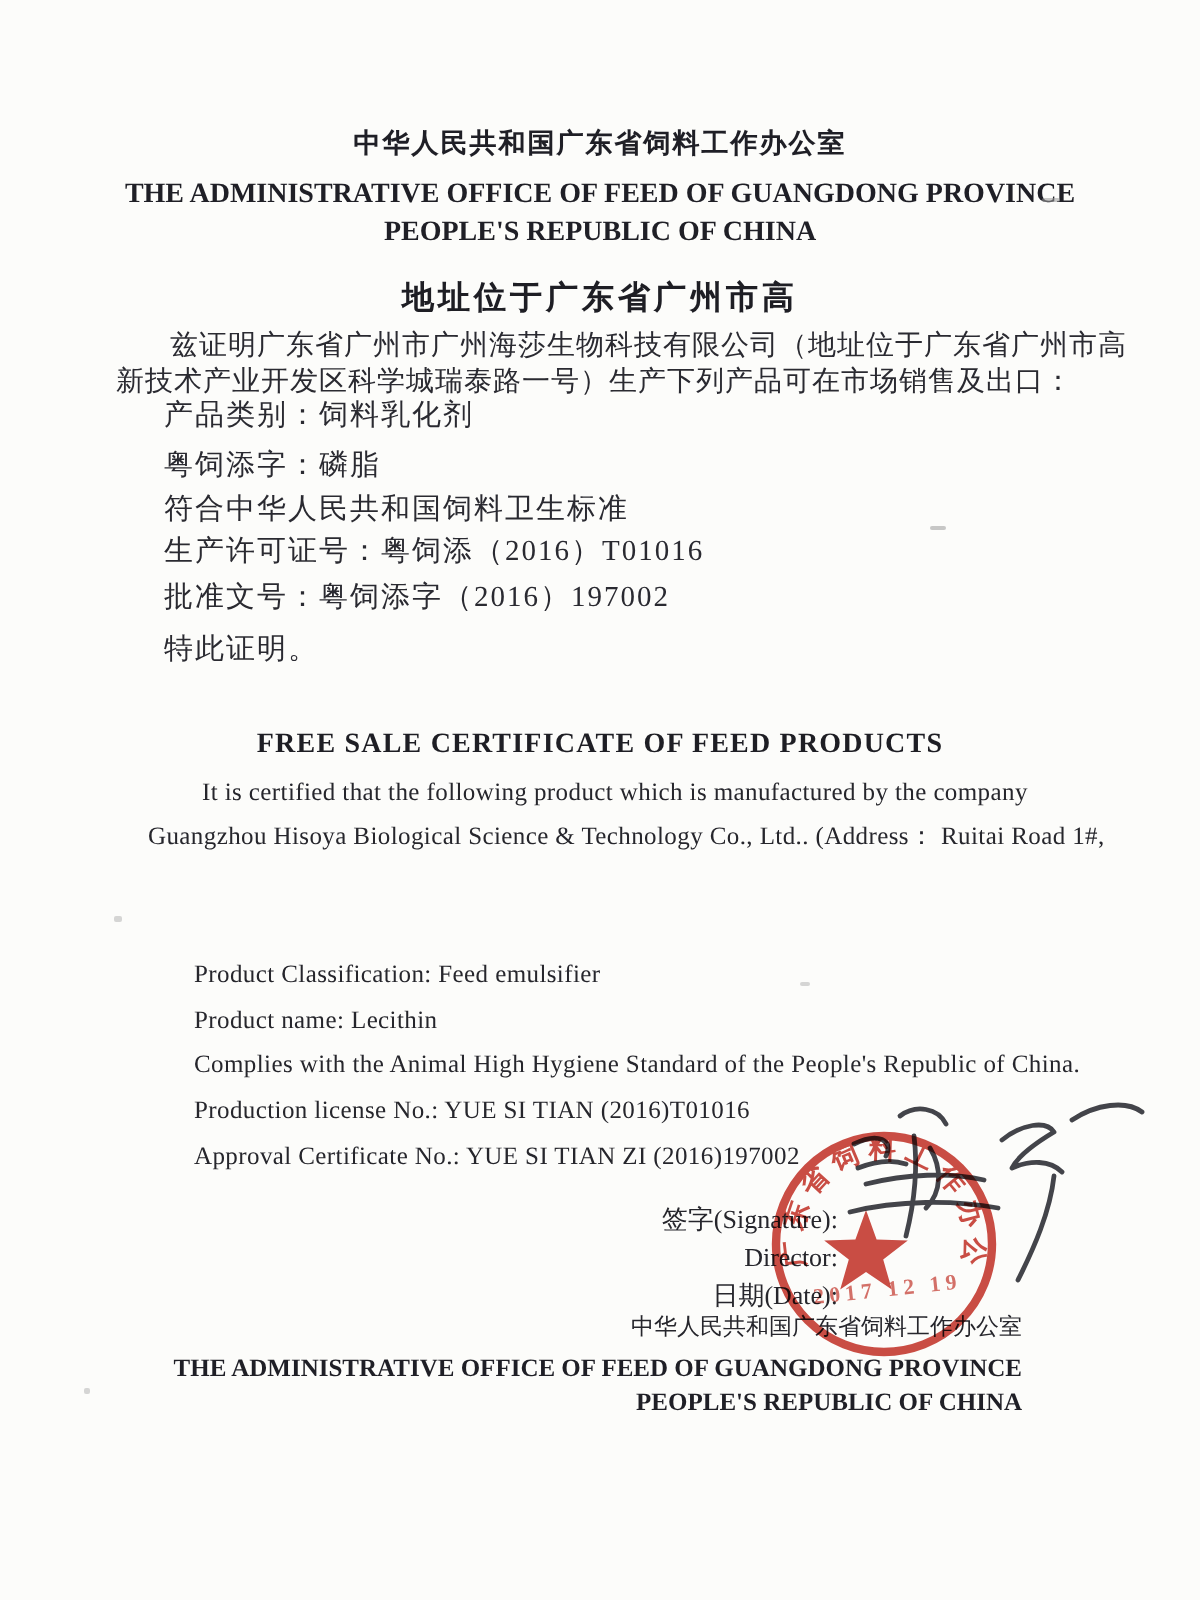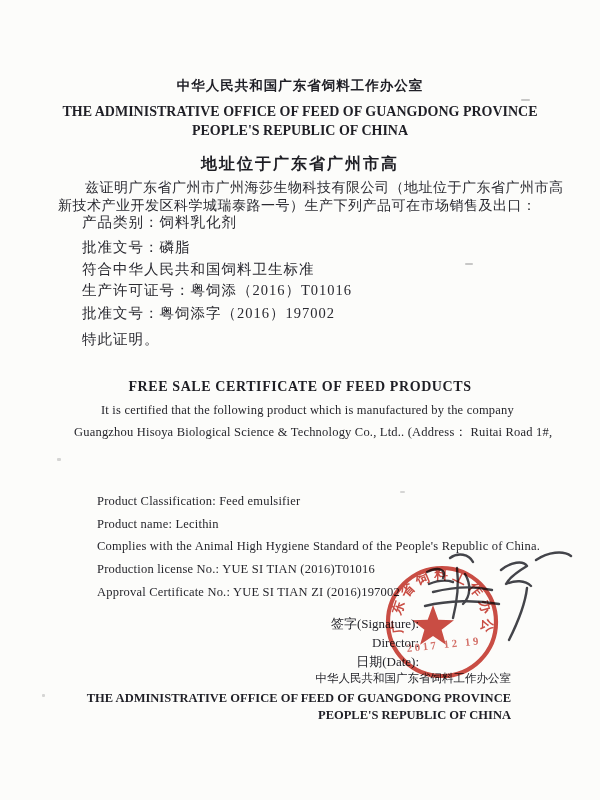--- a/index.html
+++ b/index.html
@@ -2,21 +2,21 @@
 <html><head>
 <meta charset="utf-8">
 <style>
   html,body{margin:0;padding:0;background:#e8e8e8;}
   .page{
     position:relative;width:600px;height:800px;overflow:hidden;
     background:#fcfcfa;
     font-family:"Liberation Serif","DejaVu Serif",serif;
     color:#24242a;
   }
-  .l{position:absolute;white-space:nowrap;line-height:1.15;margin-top:14px;}
+  .l{position:absolute;white-space:nowrap;line-height:1.15;}
   .ctr{left:0;width:600px;text-align:center;}
   .b{font-weight:bold;}
   .cnh{font-size:13.5px;letter-spacing:1px;color:#1f1f26;}
   .enh{font-size:14px;color:#1f1f26;}
   .cntitle{font-size:16px;letter-spacing:2px;color:#1e1e24;}
   .cn{font-size:14px;letter-spacing:0.5px;color:#2a2a31;}
   .cnitem{font-size:14.5px;letter-spacing:1px;color:#2a2a31;}
   .en{font-size:12.5px;color:#26262c;letter-spacing:0.2px;}
   .entitle{font-size:14px;letter-spacing:0.6px;color:#1e1e24;}
   .sig{left:16px;width:403px;text-align:right;font-size:13px;color:#26262c;}
@@ -35,21 +35,21 @@
   <div class="l ctr b cnh" style="top:64px">中华人民共和国广东省饲料工作办公室</div>
   <div class="l ctr b enh" style="top:90px">THE ADMINISTRATIVE OFFICE OF FEED OF GUANGDONG PROVINCE</div>
   <div class="l ctr b enh" style="top:109px">PEOPLE'S REPUBLIC OF CHINA</div>
 
   <div class="l ctr b cntitle" style="top:141px">地址位于广东省广州市高</div>
 
   <div class="l cn" style="left:85px;top:166px">兹证明广东省广州市广州海莎生物科技有限公司（地址位于广东省广州市高</div>
   <div class="l cn" style="left:58px;top:184px">新技术产业开发区科学城瑞泰路一号）生产下列产品可在市场销售及出口：</div>
 
   <div class="l cnitem" style="left:82px;top:200px">产品类别：饲料乳化剂</div>
-  <div class="l cnitem" style="left:82px;top:225px">批准文号：磷脂</div>
+  <div class="l cnitem" style="left:82px;top:225px">粤饲添字：磷脂</div>
   <div class="l cnitem" style="left:82px;top:247px">符合中华人民共和国饲料卫生标准</div>
   <div class="l cnitem" style="left:82px;top:268px">生产许可证号：粤饲添（2016）T01016</div>
   <div class="l cnitem" style="left:82px;top:291px">批准文号：粤饲添字（2016）197002</div>
   <div class="l cnitem" style="left:82px;top:317px">特此证明。</div>
 
   <div class="l ctr b entitle" style="top:365px">FREE SALE CERTIFICATE OF FEED PRODUCTS</div>
 
   <div class="l en" style="left:101px;top:389px">It is certified that the following product which is manufactured by the company</div>
   <div class="l en" style="left:74px;top:411px">Guangzhou Hisoya Biological Science &amp; Technology Co., Ltd.. (Address： Ruitai Road 1#,</div>
 

